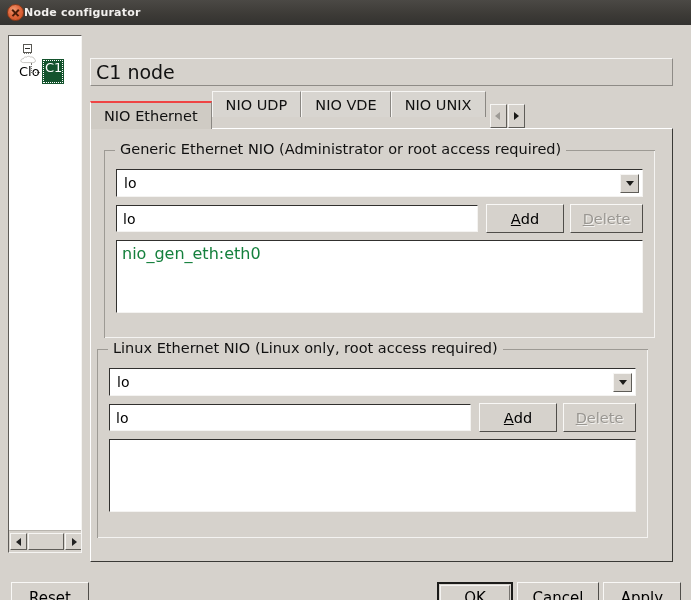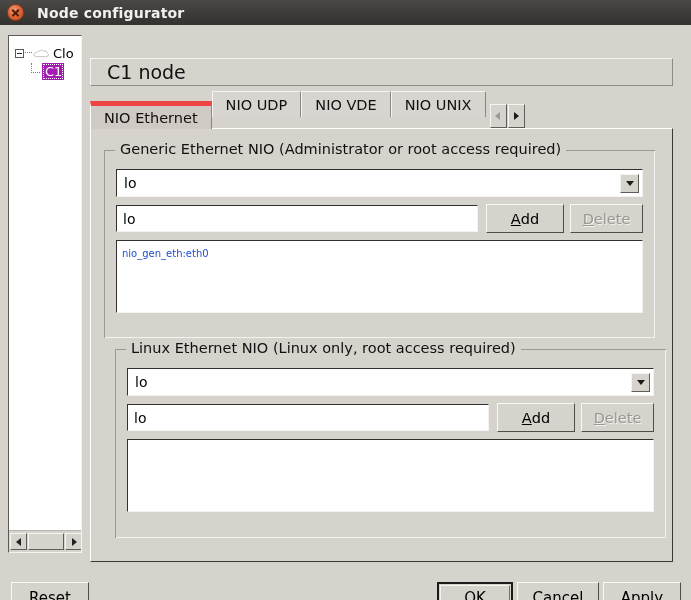--- a/index.html
+++ b/index.html
@@ -57,23 +57,22 @@
     position: absolute;
     left: 3px;
     top: 7px;
     width: 9px;
     height: 1.6px;
     background: #4a1c08;
   }
   .close-btn::before { transform: rotate(45deg); }
   .close-btn::after  { transform: rotate(-45deg); }
   .title-text {
-    margin-left: 13px;
     color: #f2f0ee;
-    font-size: 14px;
+    font-size: 11px;
     font-weight: bold;
     letter-spacing: .2px;
     white-space: nowrap;
   }
 
   
   .client {
     position: absolute;
     left: 0; top: 25px;
     width: 691px;
@@ -105,21 +104,21 @@
     overflow: hidden;
   }
   .tree-row {
     position: absolute;
     height: 18px;
     display: flex;
     align-items: center;
     white-space: nowrap;
     font-size: 13px;
   }
-  .tree-row.root { left: 6px; top: 8px; }
+  .tree-row.root { left: 6px; top: 8px; flex-direction: column; }
   .tree-row.child { left: 22px; top: 26px; }
 
   .expander {
     width: 9px; height: 9px;
     border: 1px solid #5a5954;
     background: #fff;
     position: relative;
     box-sizing: border-box;
     flex: 0 0 auto;
     cursor: pointer;
@@ -142,23 +141,23 @@
     width: 16px;
     height: 9px;
     flex: 0 0 auto;
     margin-left: 1px;
   }
   .tree-label {
     margin-left: 4px;
     color: #000;
   }
   .tree-label.selected {
-    background: #a21caf;
+    background: #14532d;
     color: #ffffff;
-    padding: 1px 2px 1px 3px;
+    padding: 1px 2px 9px 3px;
     outline: 1px dotted #ffffff;
     outline-offset: -2px;
     margin-left: 2px;
   }
   .elbow {
     width: 9px;
     height: 10px;
     border-left: 1px dotted #7c7a76;
     border-bottom: 1px dotted #7c7a76;
     margin-bottom: 7px;
@@ -233,21 +232,21 @@
     width: 583px;
     height: 28px;
     background: #d6d2cc;
     border-top: 1px solid #f6f5f3;
     border-left: 1px solid #f6f5f3;
     border-right: 1px solid #8e8b86;
     border-bottom: 1px solid #8e8b86;
     box-sizing: border-box;
     display: flex;
     align-items: center;
-    padding-left: 16px;
+    padding-left: 5px;
     font-size: 19px;
     color: #111;
   }
 
   .tab-area {
     position: absolute;
     left: 90px;
     top: 50px;
     width: 583px;
     height: 487px;
@@ -276,21 +275,21 @@
     font-size: 14.5px;
     color: #111;
     cursor: pointer;
     position: relative;
     white-space: nowrap;
   }
   .tab.active {
     height: 28px;
     background: #cfcbc4;
     font-weight: normal;
-    border-top: 5px solid #ef4444;
+    border-top: 2px solid #ef4444;
     border-left: 1px solid #ffffff;
     border-right: 1px solid #8a8782;
     z-index: 3;
   }
   .tab:not(.active) {
     background: #d8d5d0;
     margin-bottom: 12px;
   }
   .tab-scrollers {
     display: flex;
@@ -347,21 +346,21 @@
     position: absolute;
     top: -10px;
     left: 10px;
     background: #d6d2cc;
     padding: 0 5px;
     font-size: 14.5px;
     color: #111;
     white-space: nowrap;
   }
   #gb1 { left: 13px; top: 21px; width: 551px; height: 188px; }
-  #gb2 { left: 24px; top: 220px; width: 551px; height: 189px; }
+  #gb2 { left: 6px; top: 220px; width: 551px; height: 189px; }
 
   
   .combo {
     position: absolute;
     height: 28px;
     background: #ffffff;
     border-top: 1px solid #31302e;
     border-left: 1px solid #31302e;
     border-right: 1px solid #f4f3f1;
     border-bottom: 1px solid #f4f3f1;
@@ -451,22 +450,22 @@
     background: #ffffff;
     border-top: 1px solid #31302e;
     border-left: 1px solid #31302e;
     border-right: 1px solid #f4f3f1;
     border-bottom: 1px solid #f4f3f1;
     box-sizing: border-box;
     overflow: hidden;
     padding: 3px 0 0 5px;
   }
   .list-item {
-    font-size: 10px;
-    color: #1d4ed8;
+    font-size: 16px;
+    color: #15803d;
     height: 19px;
     line-height: 19px;
     white-space: nowrap;
     cursor: pointer;
   }
 
   
   .bottom-bar {
     position: absolute;
     left: 0;

